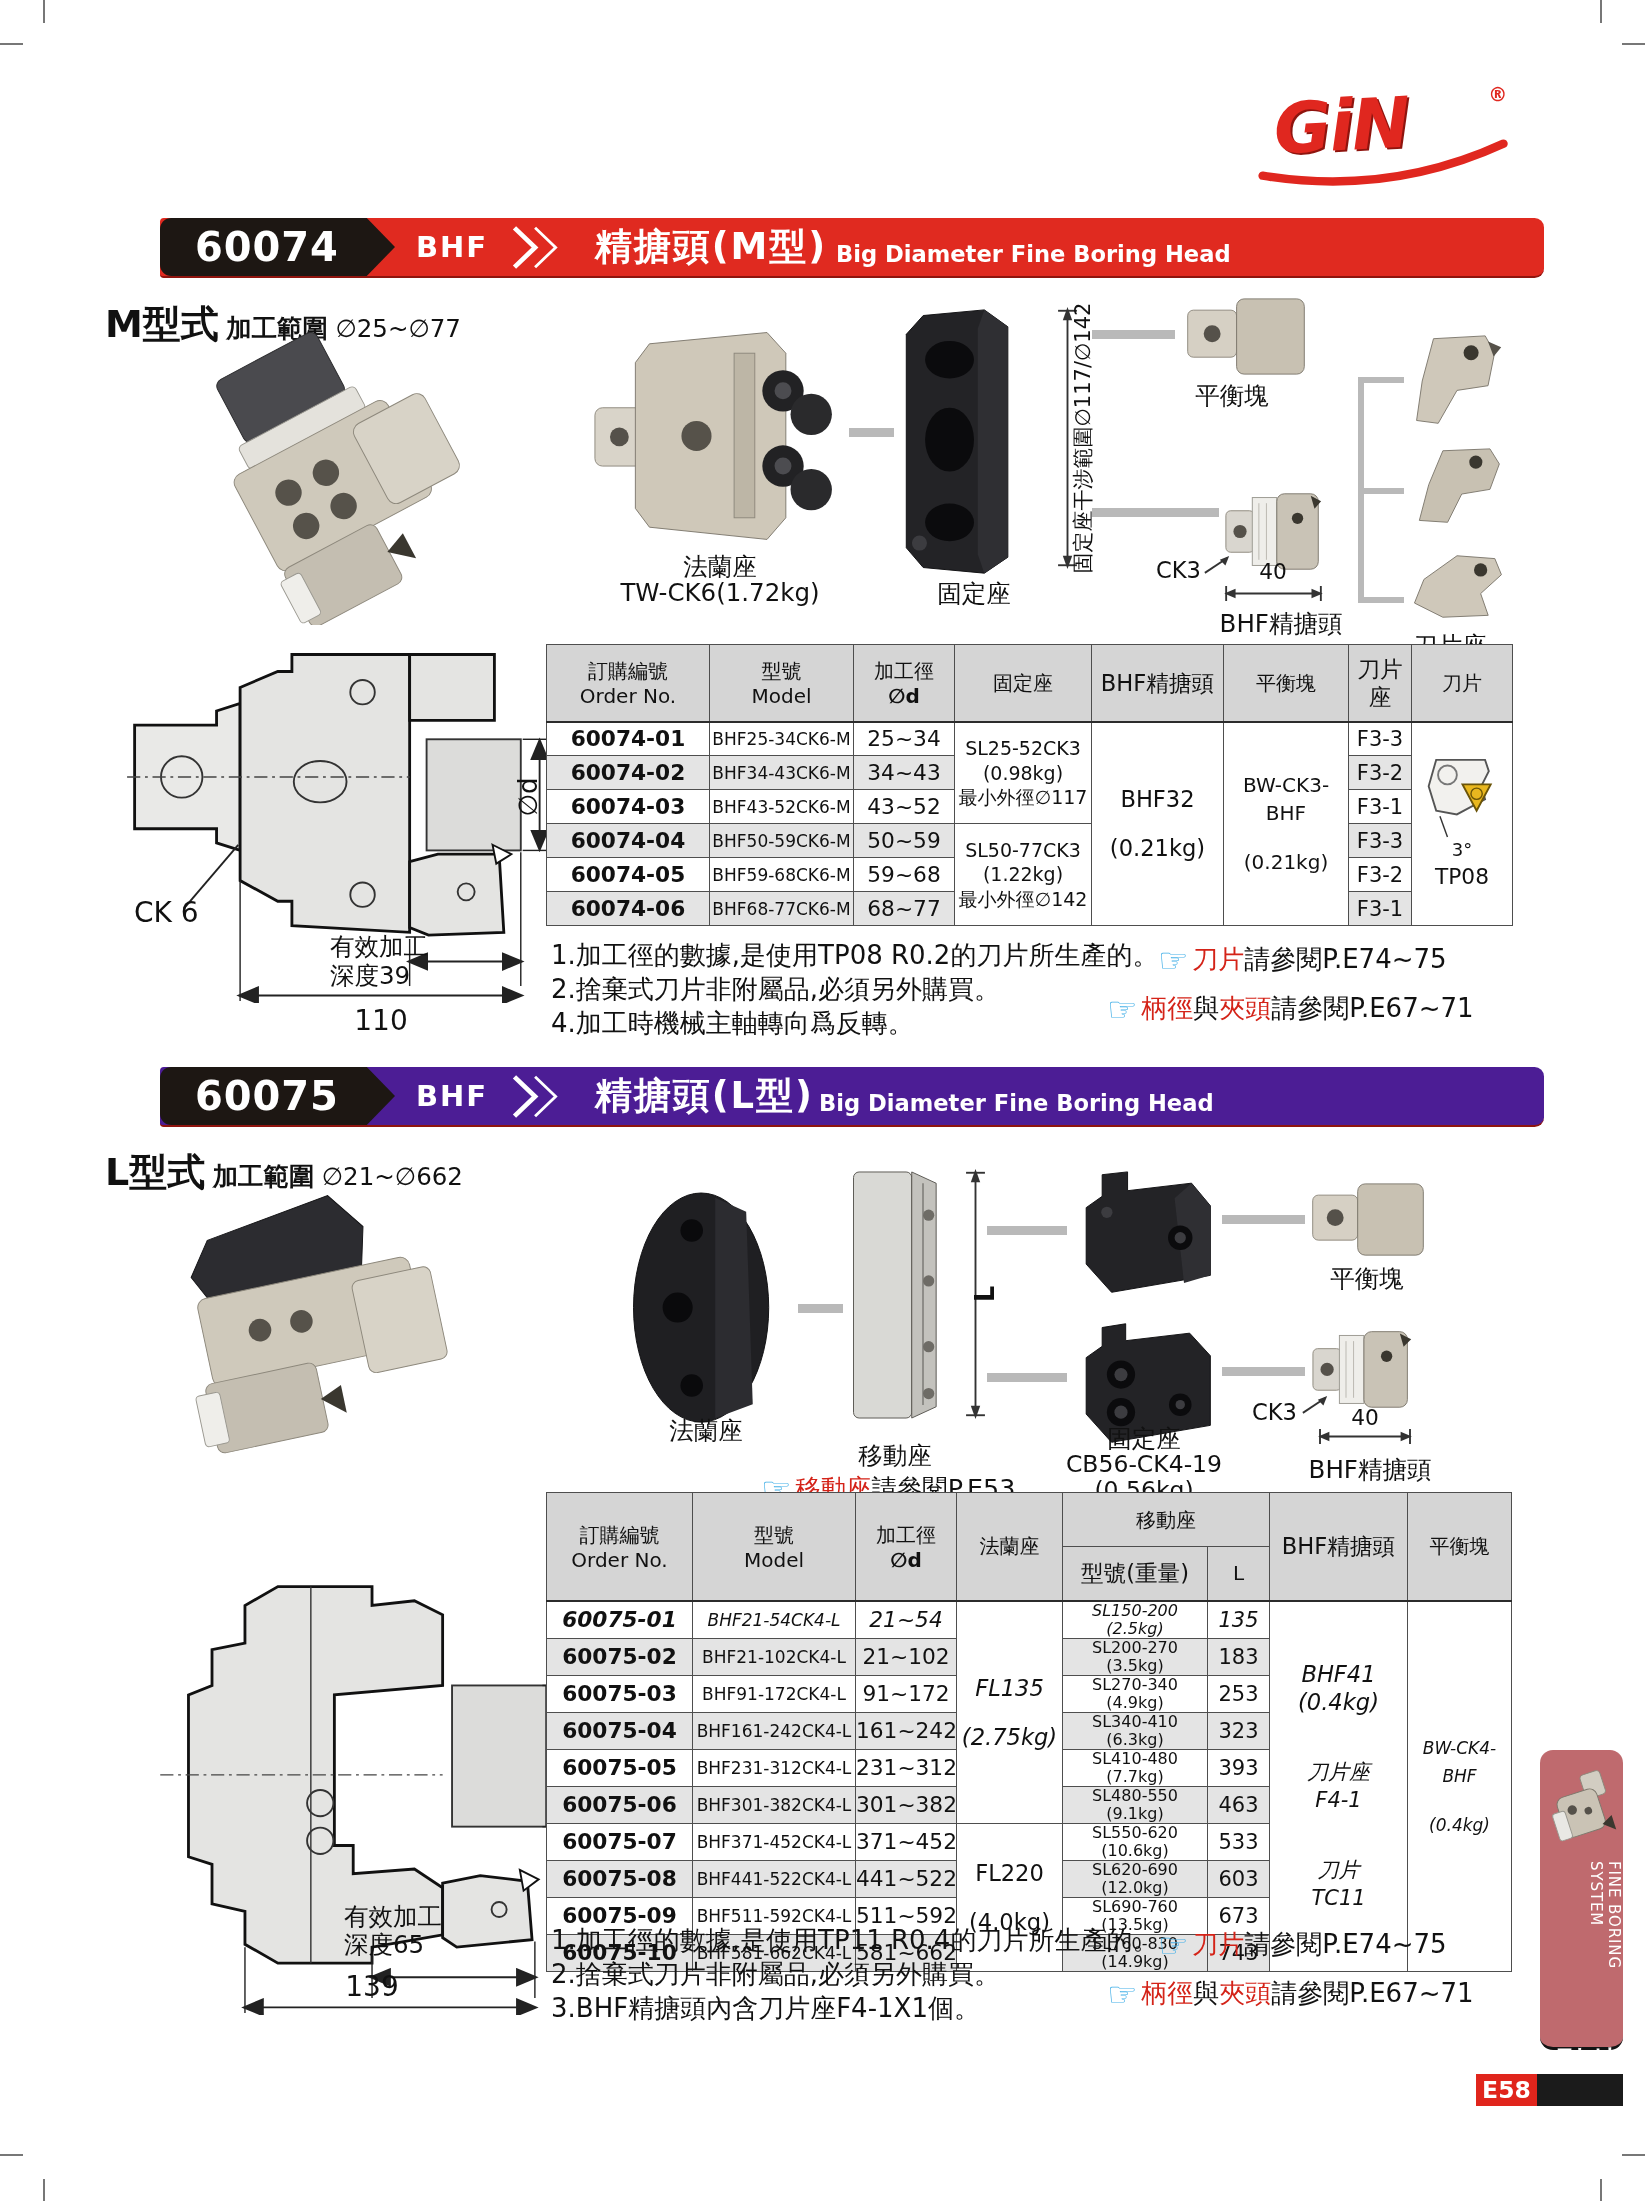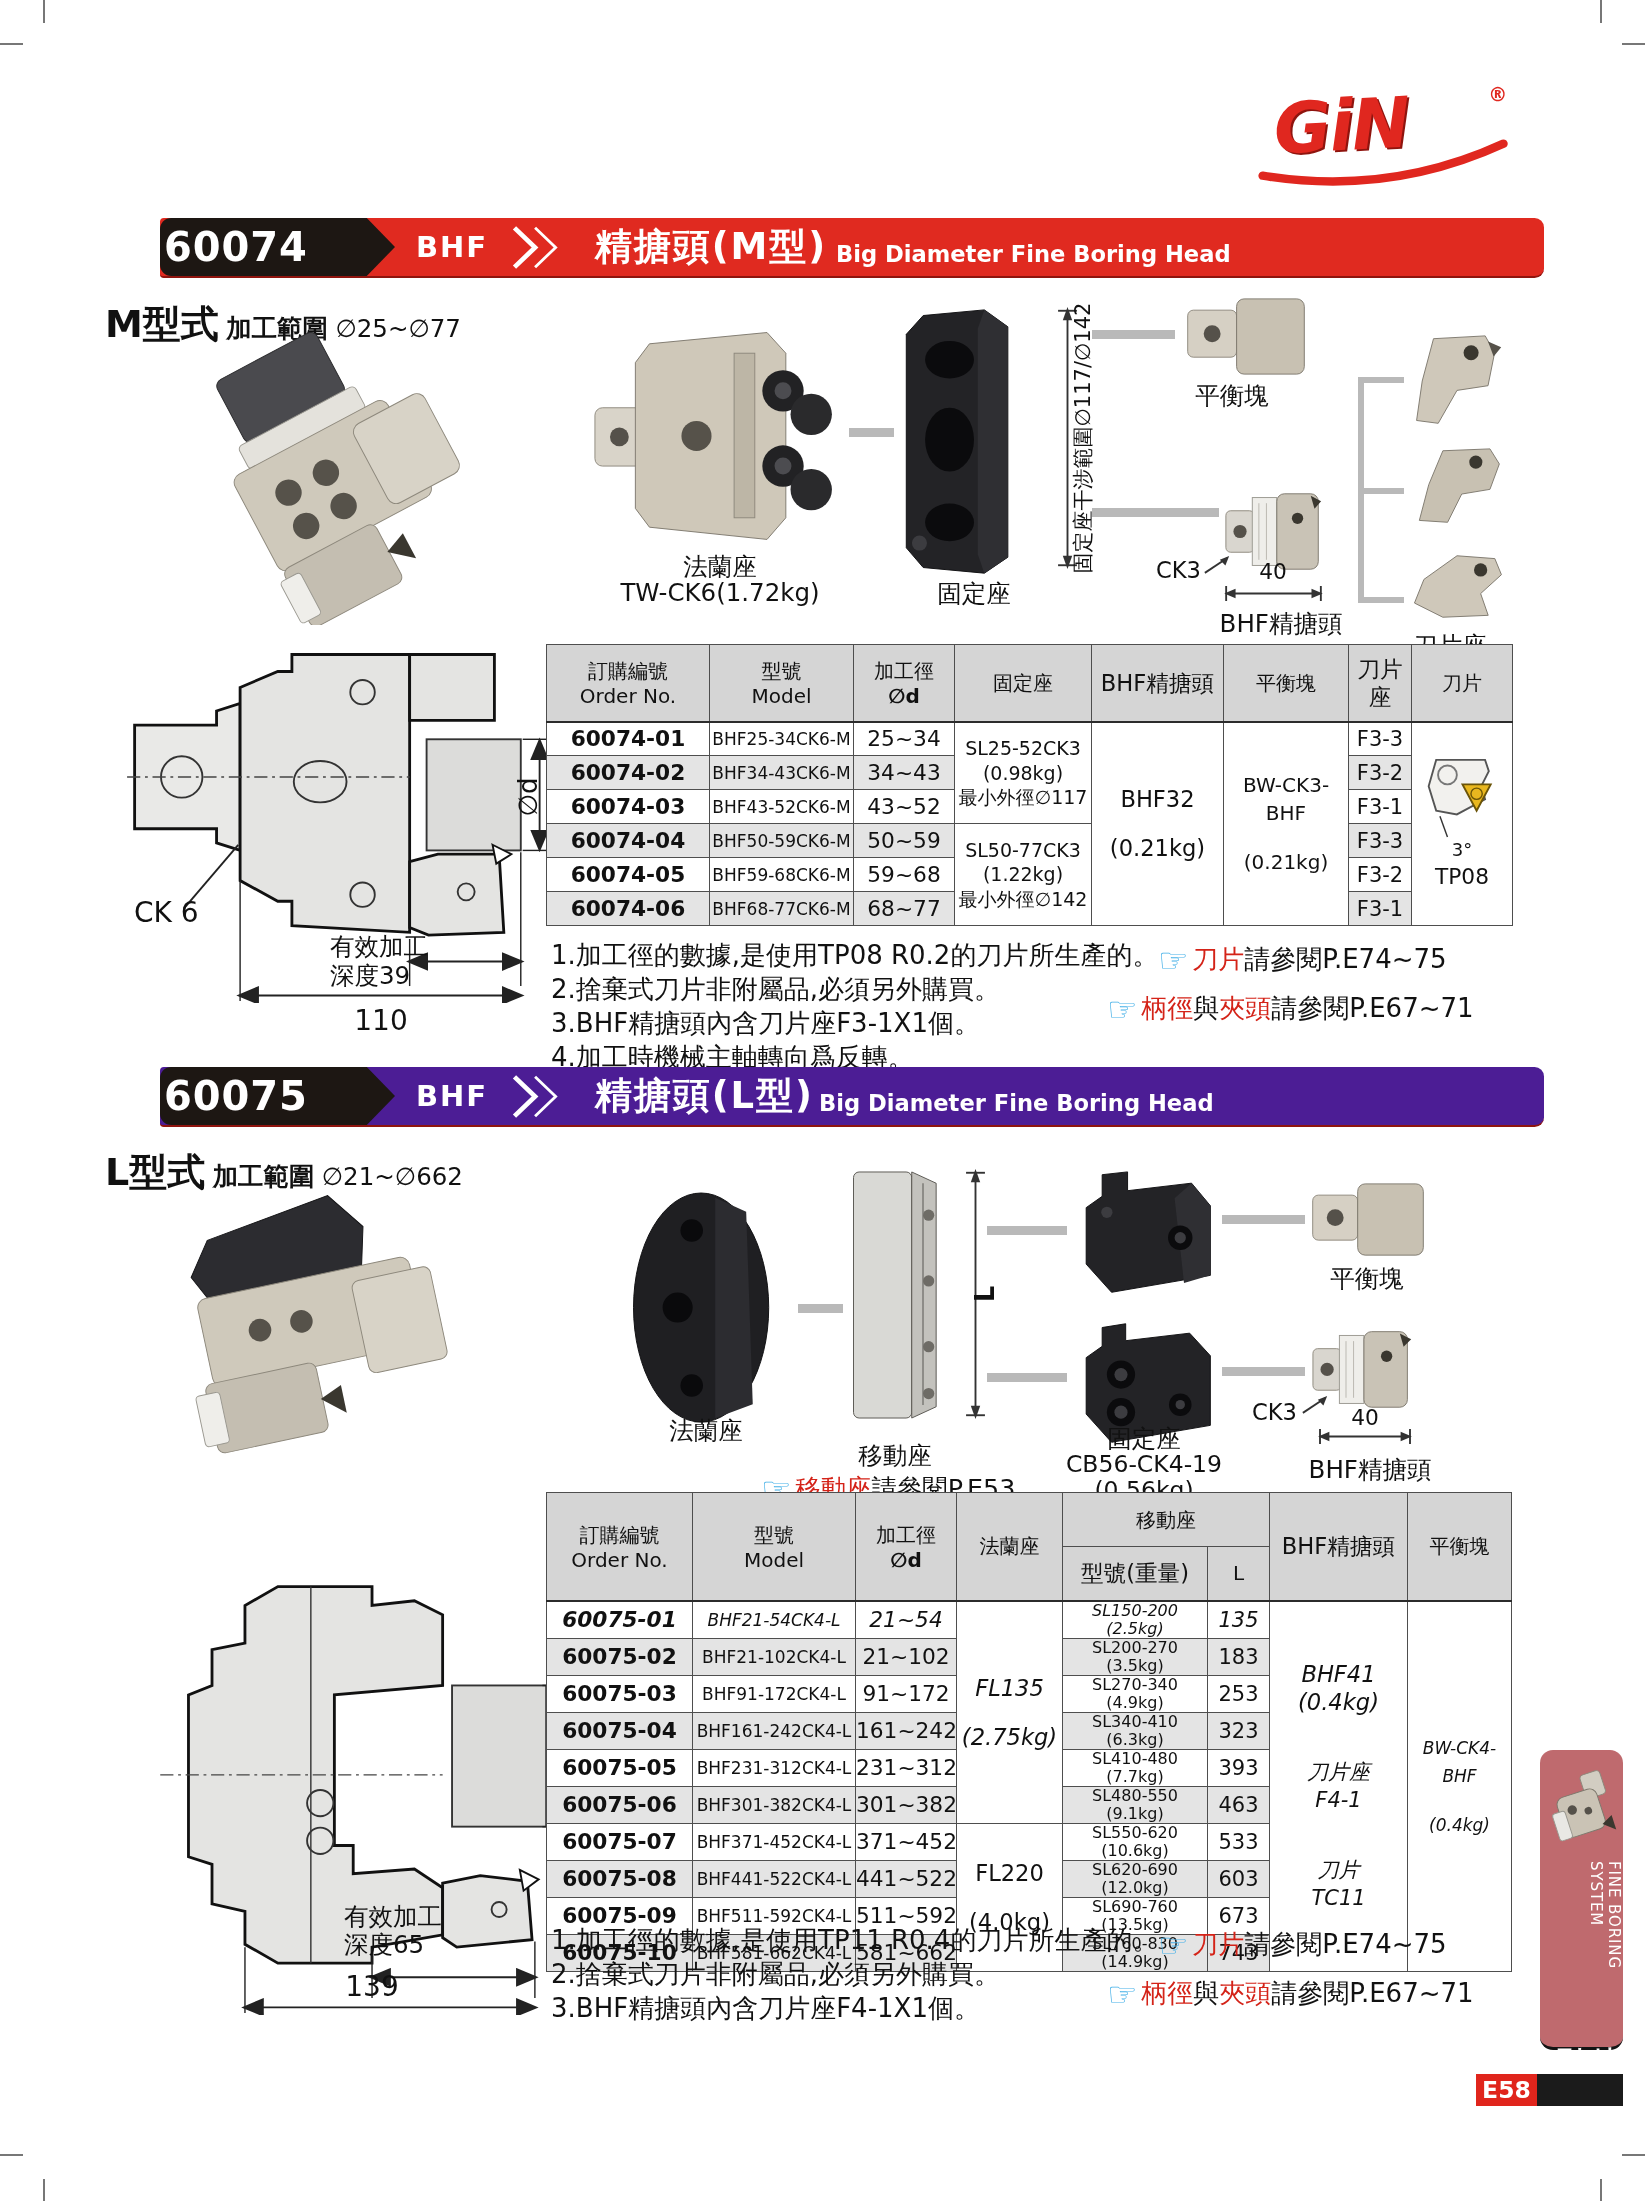--- a/index.html
+++ b/index.html
@@ -6,21 +6,21 @@
   #page{position:relative;width:1645px;height:2202px;background:#fff;overflow:hidden;
         font-family:"DejaVu Sans","Liberation Sans",sans-serif;color:#111;}
   .abs{position:absolute;}
   .cropmark{position:absolute;background:#777;}
   
   .banner{position:absolute;left:160px;width:1384px;height:58px;border-radius:3.8px 9.4px 9.4px 3.8px;
           border-bottom:2.8px solid #8f140e;display:flex;align-items:center;}
   .banner .black{position:absolute;left:0;top:0;width:235px;height:58px;background:#1d1713;
           border-radius:11.3px 0 0 11.3px;clip-path:polygon(0 0,88% 0,100% 50%,88% 100%,0 100%);
           display:flex;align-items:center;justify-content:flex-start;}
-  .banner .code{color:#fff;font-weight:bold;font-size:40px;letter-spacing:0.9px;padding-left:4px;}
+  .banner .code{color:#fff;font-weight:bold;font-size:40px;letter-spacing:0.9px;padding-left:35px;}
   .banner .series{position:absolute;left:256px;color:#fff;font-weight:bold;font-size:29px;letter-spacing:1.9px;}
   .banner .chev{position:absolute;left:347px;top:6.6px;}
   .banner .zhtitle{position:absolute;left:435px;top:3.8px;color:#fff;font-weight:bold;font-size:37px;letter-spacing:1.9px;}
   .banner .entitle{position:absolute;color:#fff;font-weight:bold;font-size:22.6px;top:22.6px;}
   
   .seclabel{position:absolute;left:105px;display:flex;align-items:baseline;gap:7.5px;}
   .seclabel .big{font-size:38px;font-weight:bold;}
   .seclabel .mid{font-size:25.4px;font-weight:bold;}
   .seclabel .rng{font-size:24.5px;}
   
@@ -377,21 +377,20 @@
         <td class="dia s">68~77</td>
         <td class="hold s">F3-1</td>
       </tr>
     </tbody>
       </table>
   </div>
 
   <div class="notes" style="left:551px;top:938px;">
     <div>1.加工徑的數據,是使用TP08 R0.2的刀片所生產的。</div>
     <div>2.捨棄式刀片非附屬品,必須另外購買。</div>
-    <div>3.BHF精搪頭內含刀片座F3-1X1個。</div>
     <div>4.加工時機械主軸轉向爲反轉。</div>
   </div>
   <div class="refline" style="left:1158px;top:940px;">
     <span class="hand">☞</span><span class="red">刀片</span><span>請參閱P.E74~75</span>
   </div>
   <div class="refline" style="left:1107px;top:989px;">
     <span class="hand">☞</span><span class="red">柄徑</span><span>與</span><span class="red">夾頭</span><span>請參閱P.E67~71</span>
   </div>
 
   <div class="banner" style="top:1067px;background:#4c1d95;">

